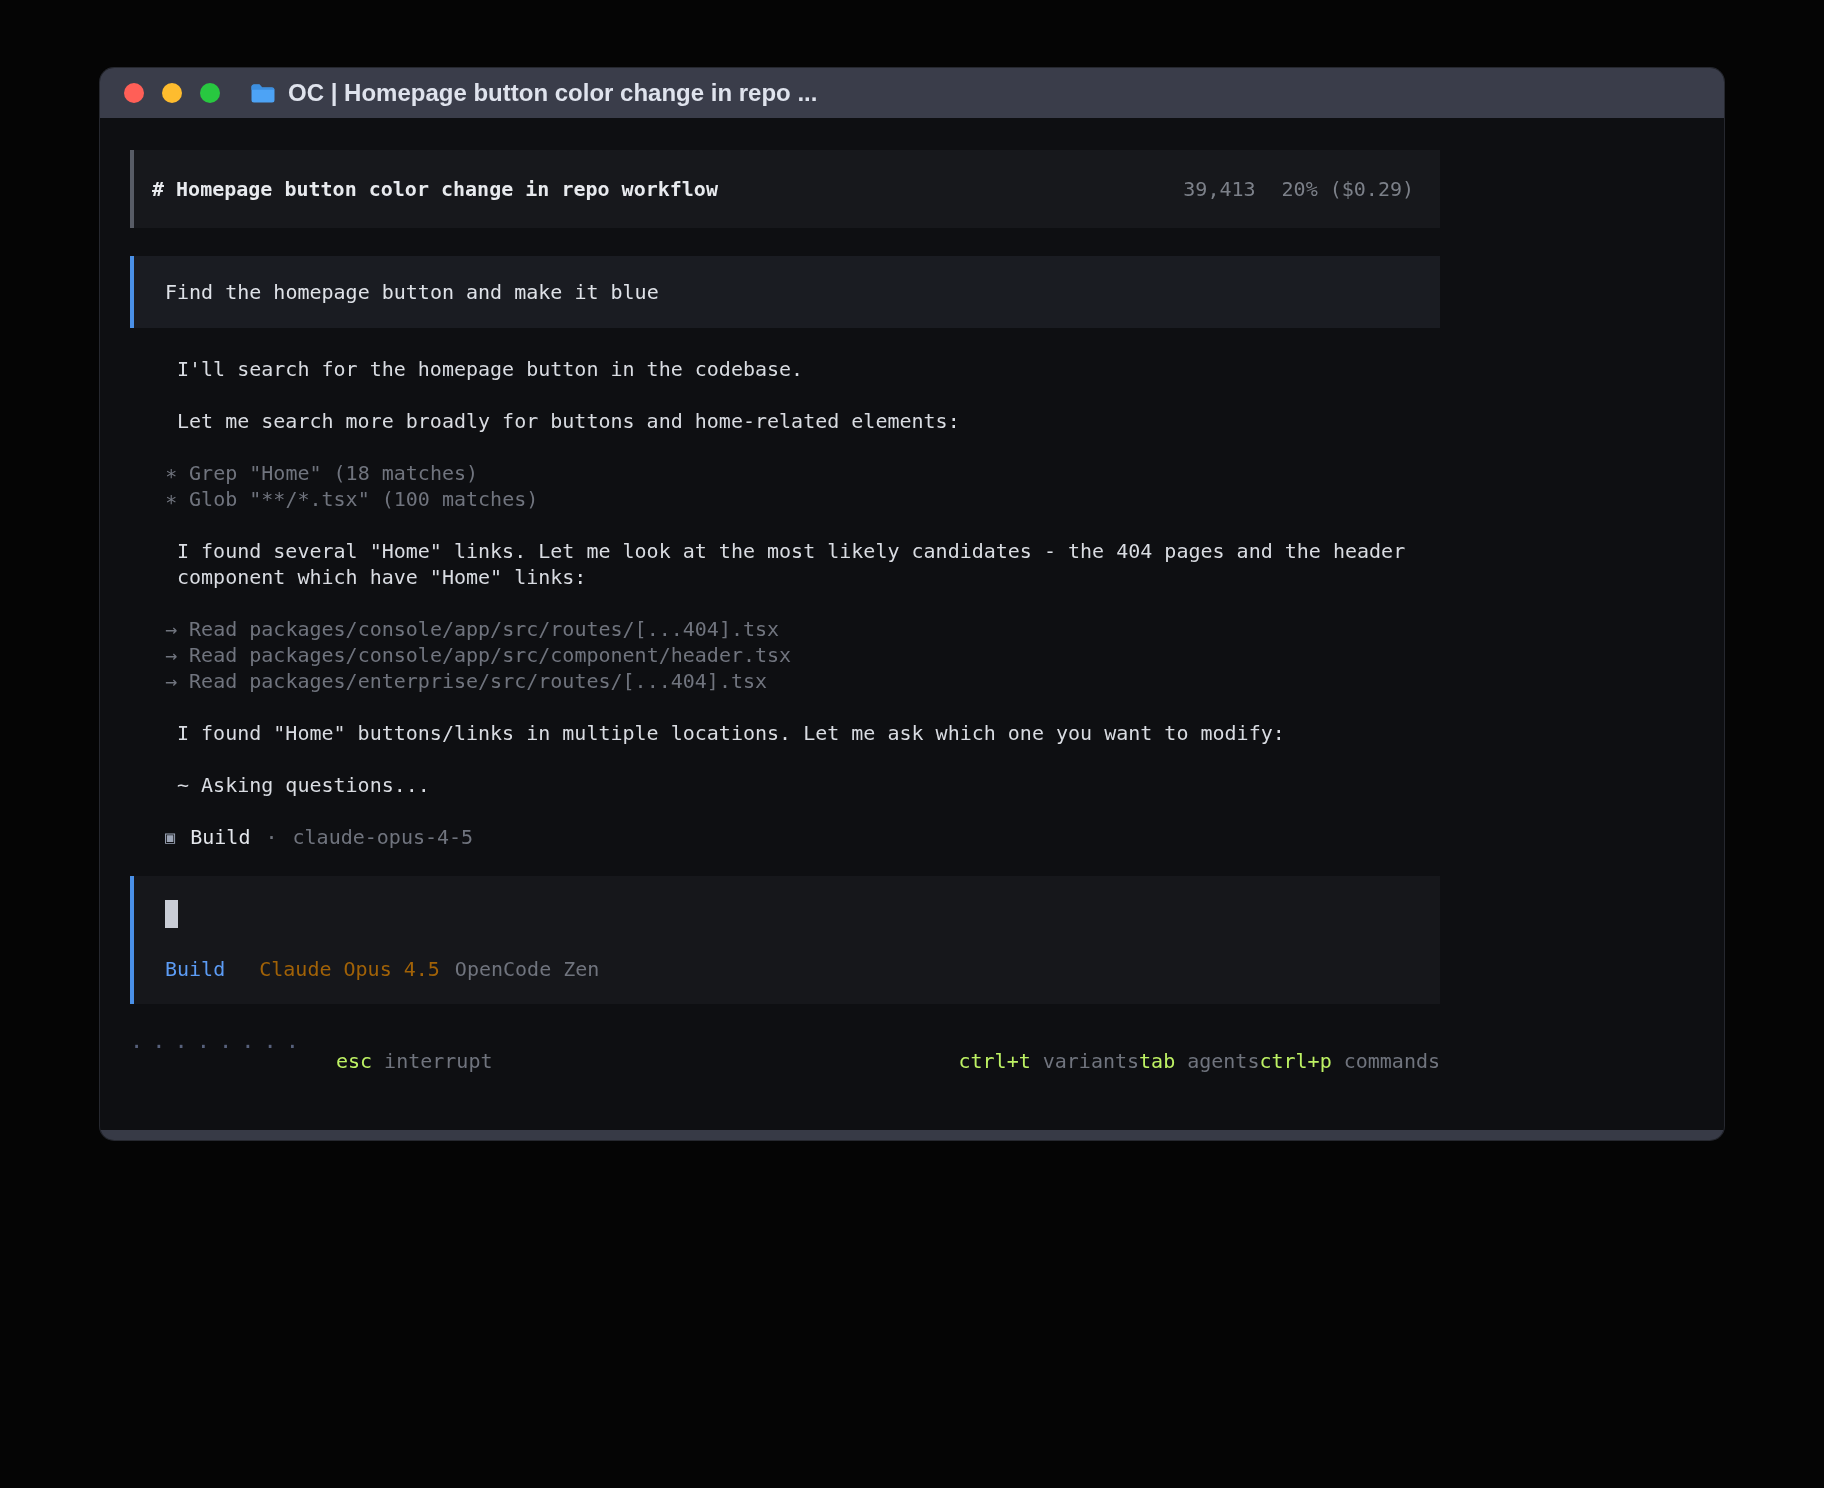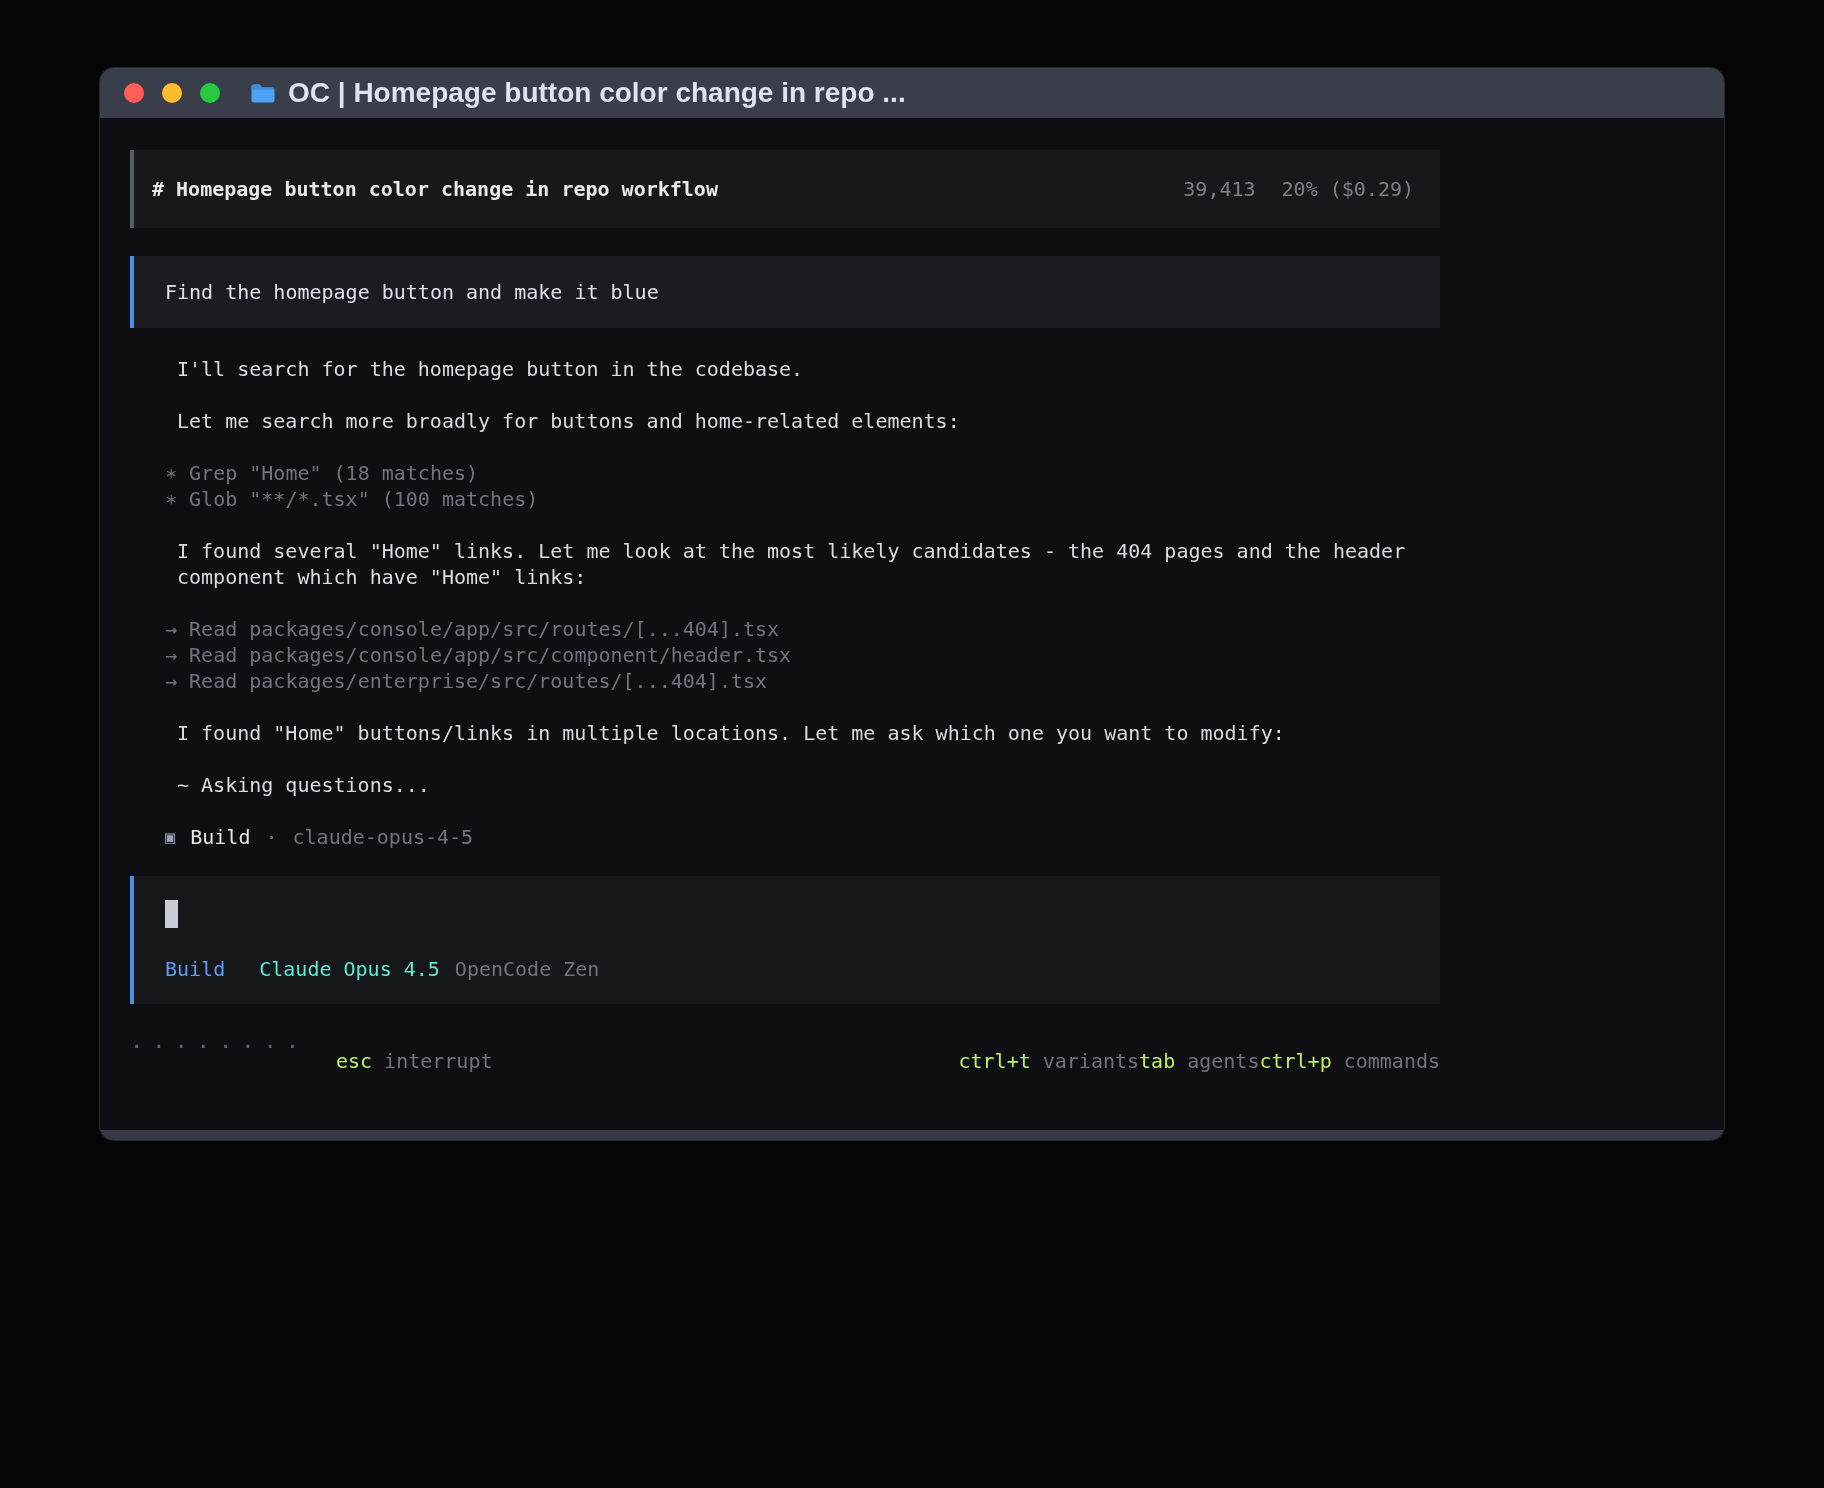--- a/index.html
+++ b/index.html
@@ -24,21 +24,21 @@
     padding-left:24px;
   }
   .lights { display:flex; gap:18px; align-items:center; }
   .light { width:20px; height:20px; border-radius:50%; display:inline-block; }
   .light.red    { background:#ff5f57; }
   .light.yellow { background:#febc2e; }
   .light.green  { background:#28c840; }
   .titlebar-title {
     display:flex; align-items:center; gap:12px; margin-left:30px;
     font-family:"Liberation Sans", sans-serif;
-    font-weight:700; font-size:28px; color:#dfe3ed;
+    font-weight:700; font-size:24px; color:#dfe3ed;
     white-space:nowrap;
   }
   .folder { display:flex; align-items:center; }
   
   .content { margin-left:30px; width:1310px; }
   .session-header {
     margin-top:32px; height:78px;
     background:#17181c;
     border-left:4px solid #585c66;
     display:flex; align-items:center; justify-content:space-between;
@@ -69,21 +69,21 @@
   
   .input-box {
     margin-top:20px;
     background:#16171b;
     border-left:4px solid #4a90e8;
     padding:24px 0 22px 31px;
   }
   .cursor { display:inline-block; width:13px; height:28px; background:#c9cdd6; }
   .input-meta { margin-top:24px; display:flex; align-items:baseline; font-size:20px; line-height:26px; }
   .mode { color:#5c9cf5; }
-  .model { color:#5eead4; margin-left:34px; }
+  .model { color:#a16207; margin-left:34px; }
   .provider { color:#70747e; margin-left:15px; }
   
   .footer {
     margin-top:16px;
     display:flex; justify-content:space-between; align-items:center;
     font-size:20px; line-height:26px;
   }
   .footer-left { display:flex; align-items:center; gap:28px; }
   .spinner { color:#57617c; letter-spacing:9px; font-size:22px; }
   .shortcut { display:flex; align-items:baseline; white-space:nowrap; }

